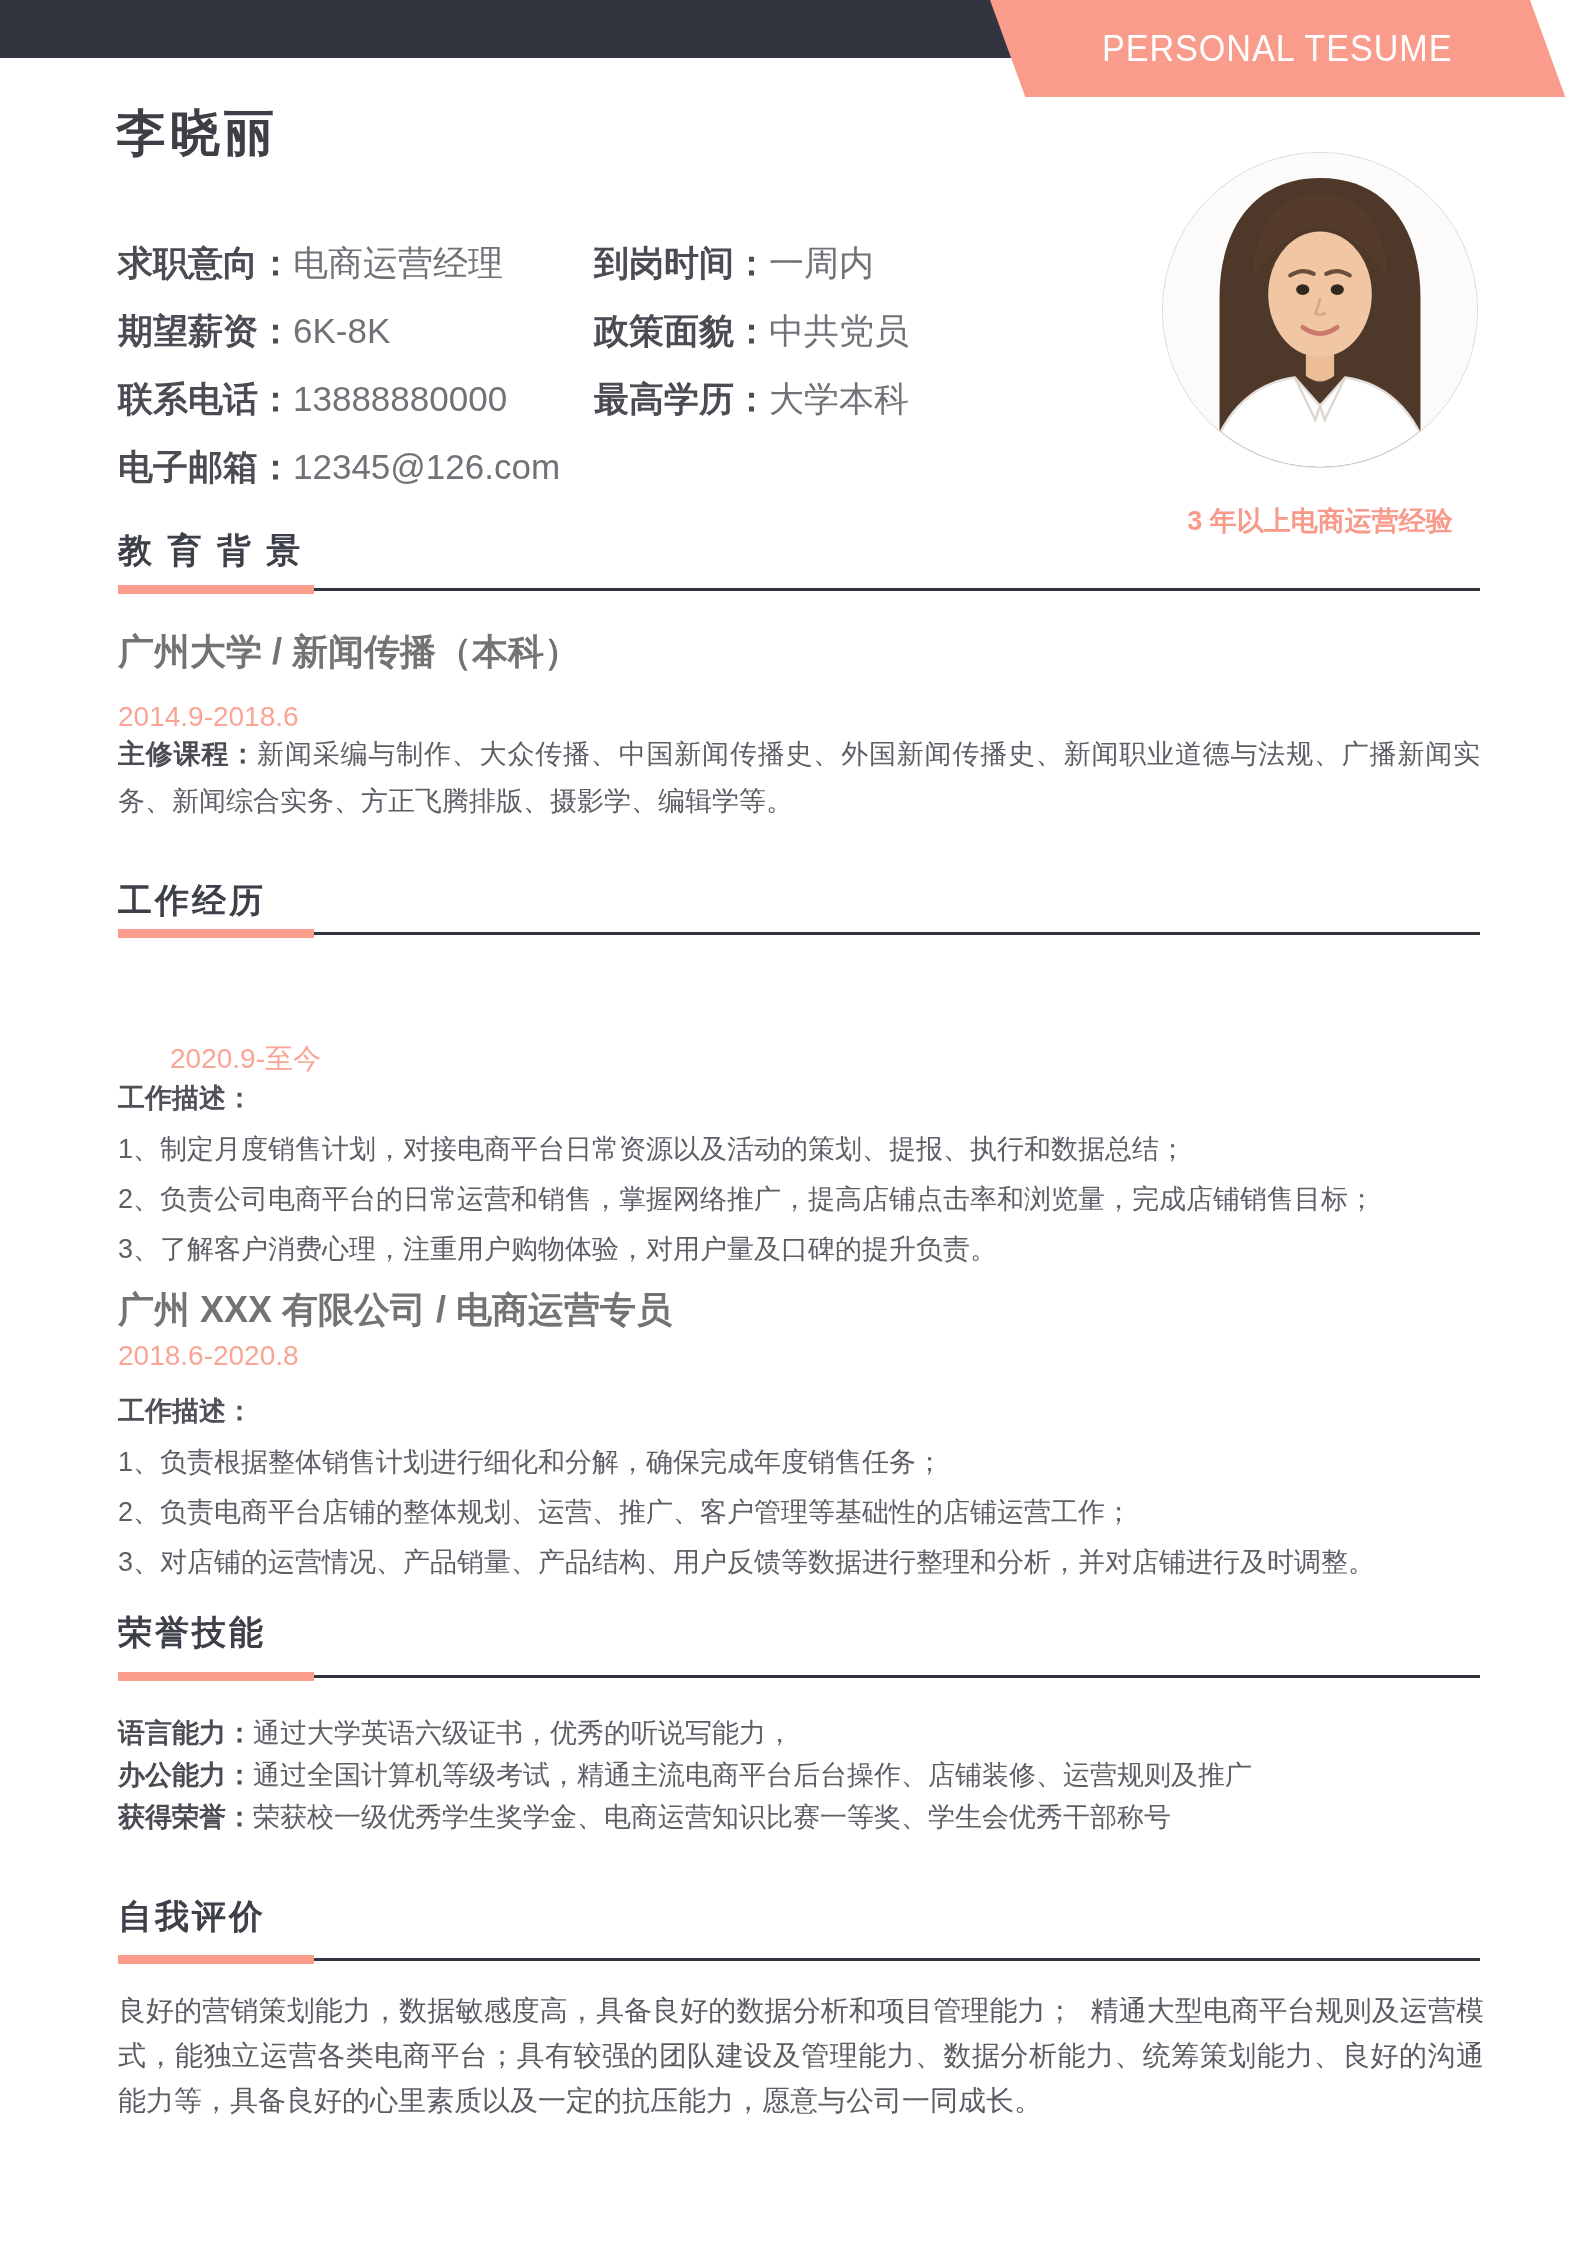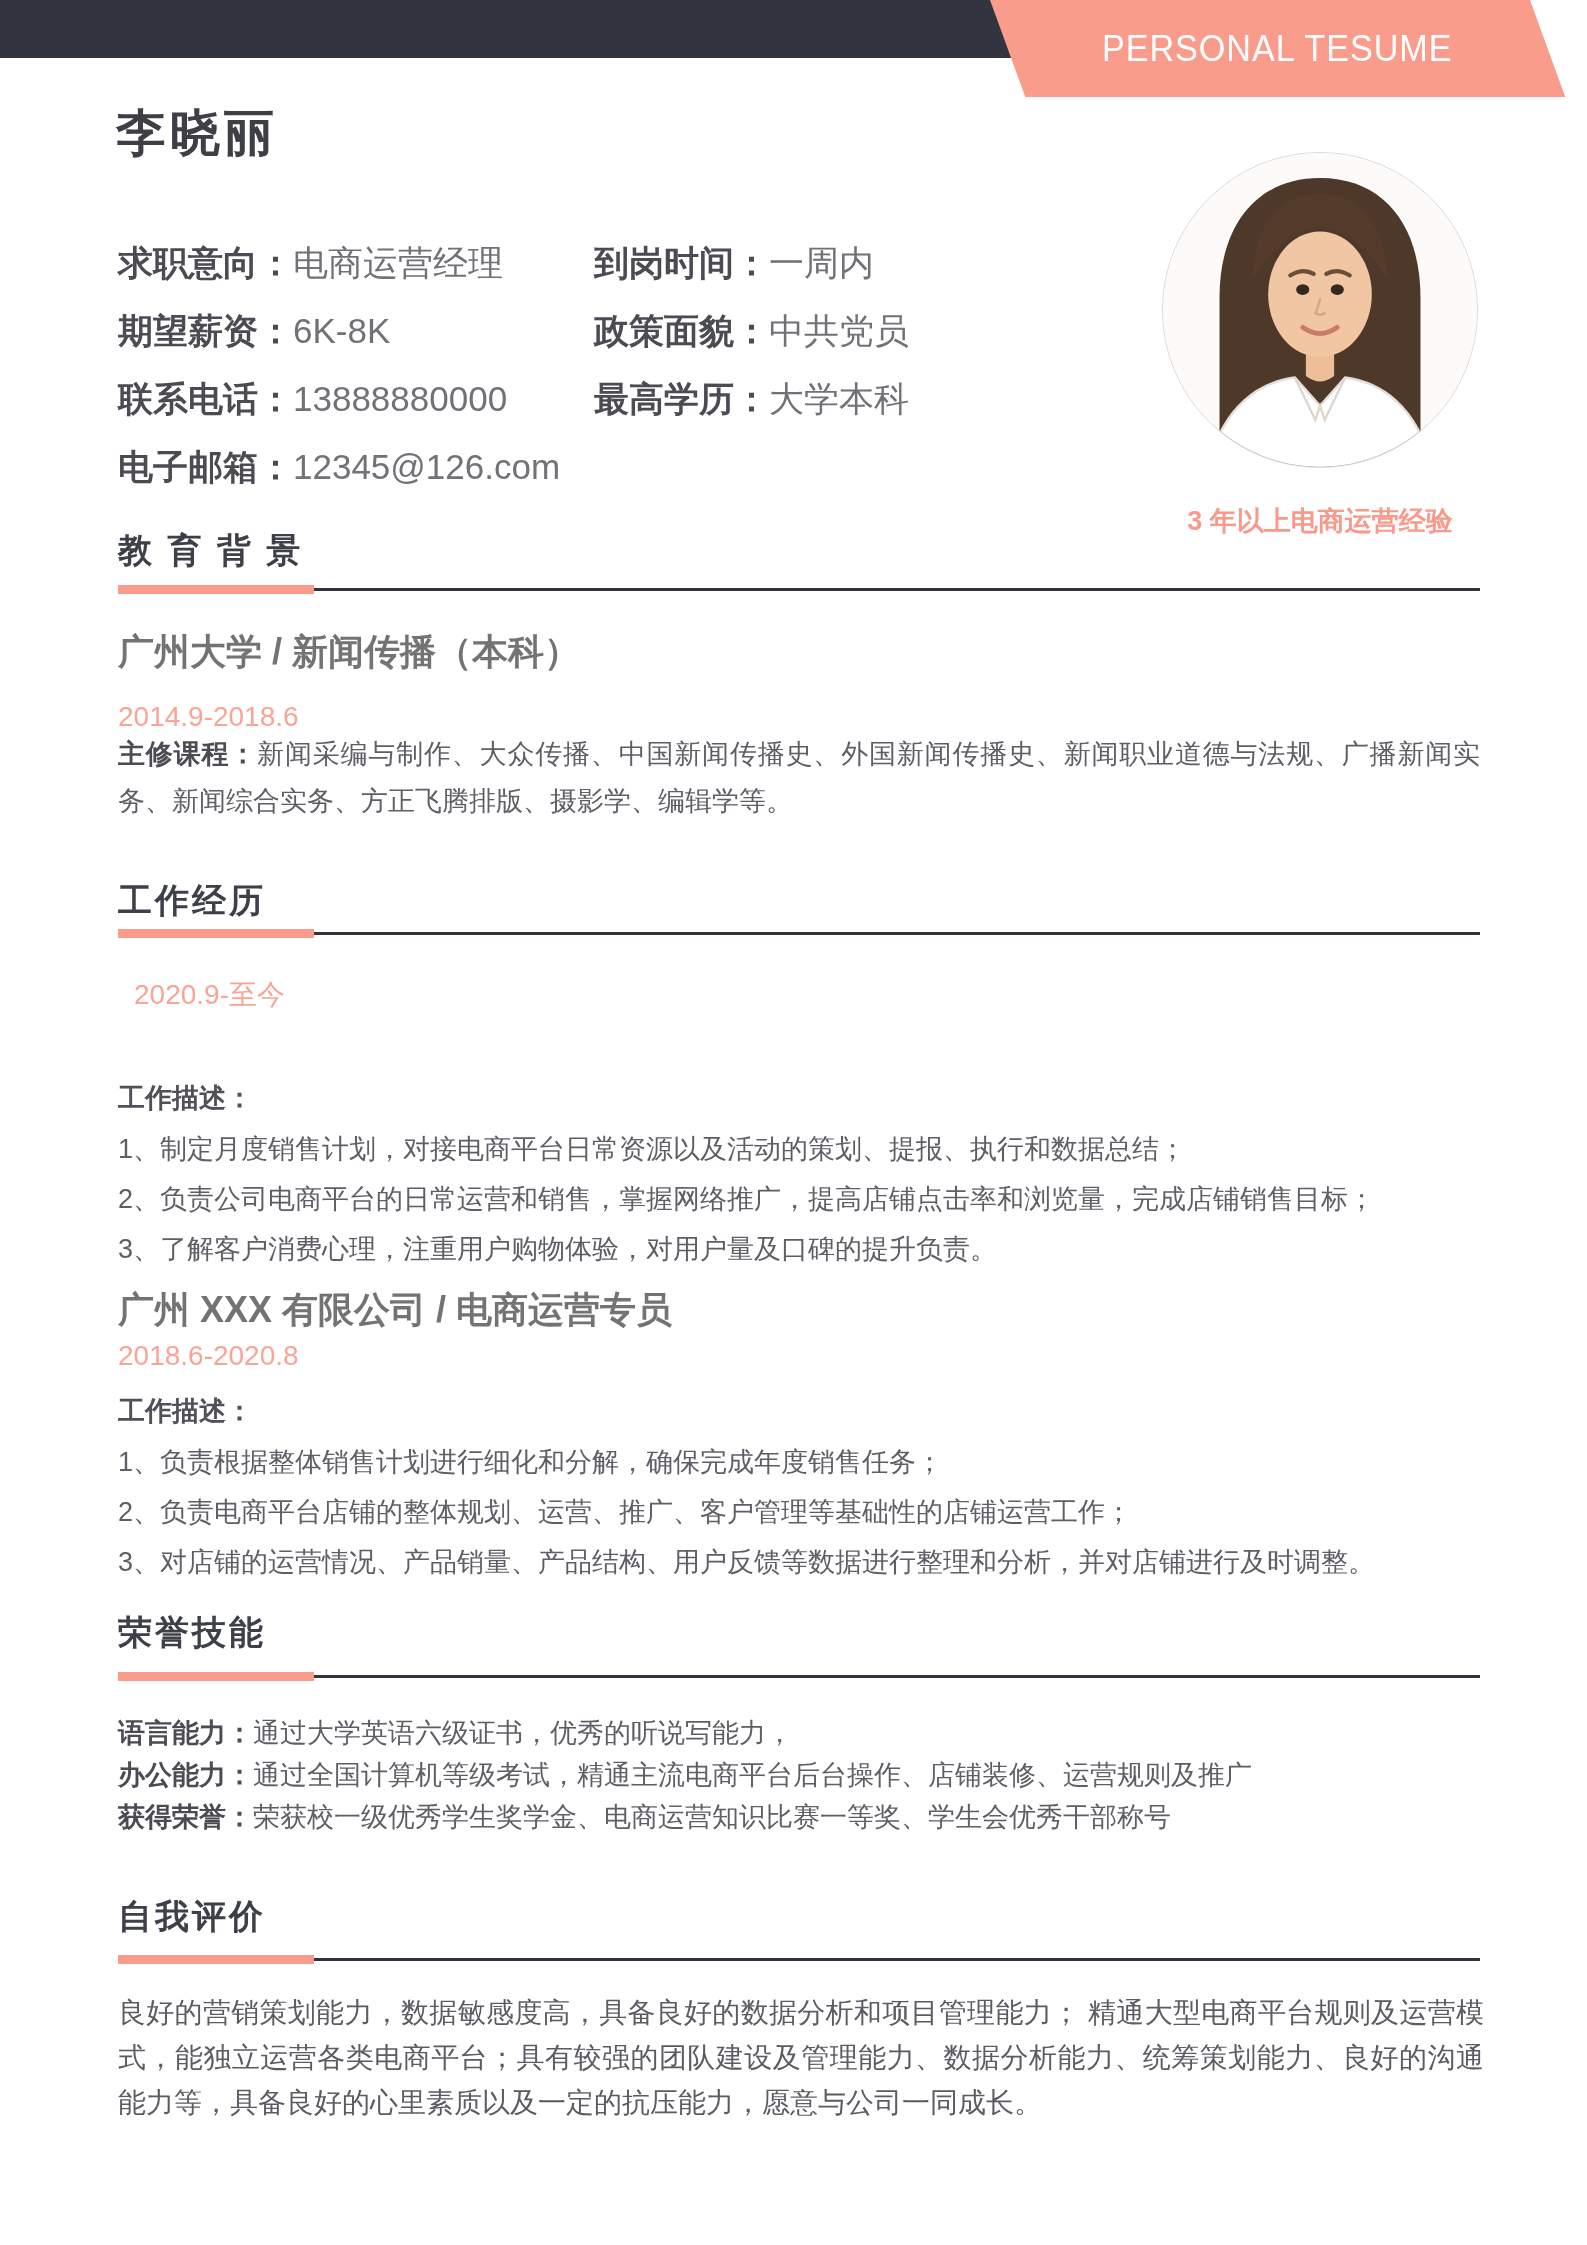--- a/index.html
+++ b/index.html
@@ -91,20 +91,21 @@
   }
   .para .para-label { font-weight: 700; color: #4A4B53; }
   .desc-label { position: absolute; left: 118px; font-size: 27px; font-weight: 600; color: #4F5058; white-space: nowrap; }
   .job-items { position: absolute; left: 118px; width: 1372px; font-size: 27px; line-height: 50px; color: #5E5F66; }
   .honor-rows { position: absolute; left: 118px; width: 1372px; font-size: 27px; line-height: 42px; color: #5E5F66; }
   .honor-rows .hlabel { font-weight: 700; color: #4A4B53; }
   .selfeval {
     position: absolute; left: 118px; top: 1990px;
     width: 1366px; font-size: 28px; line-height: 45px; color: #5B5C63;
     text-align: justify;
+    font-family: Liberation Mono, monospace;
   }
 </style>
 </head>
 <body>
 
 <div class="page">
 
   <div class="topbar"></div>
   <div class="ribbon">
     <div class="ribbon-inner">
@@ -152,21 +153,21 @@
   <div class="line-bold" style="top:628px;">广州大学 / 新闻传播（本科）</div>
   <div class="line-date" style="top:681px;margin-top:20px;">2014.9-2018.6</div>
   <div class="para" style="top:731px;"><span class="para-label">主修课程：</span><span>新闻采编与制作、大众传播、中国新闻传播史、外国新闻传播史、新闻职业道德与法规、广播新闻实务、新闻综合实务、方正飞腾排版、摄影学、编辑学等。</span></div>
 
   <div class="sec-title" style="top:878px;">工作经历</div>
   <div class="sec-rule" style="top:929px;">
     <div class="rule-accent"></div>
     <div class="rule-line"></div>
   </div>
 
-  <div class="line-date indent" style="top:976px;">2020.9-至今</div>
+  <div class="line-date indent" style="top:1040px;margin-left:36px;">2020.9-至今</div>
   <div class="desc-label" style="top:1080px;">工作描述：</div>
   <div class="job-items" style="top:1124px;">
     <div>1、制定月度销售计划，对接电商平台日常资源以及活动的策划、提报、执行和数据总结；</div>
     <div>2、负责公司电商平台的日常运营和销售，掌握网络推广，提高店铺点击率和浏览量，完成店铺销售目标；</div>
     <div>3、了解客户消费心理，注重用户购物体验，对用户量及口碑的提升负责。</div>
   </div>
 
   <div class="line-bold" style="top:1286px;">广州 XXX 有限公司 / 电商运营专员</div>
   <div class="line-date" style="top:1340px;">2018.6-2020.8</div>
   <div class="desc-label" style="top:1393px;">工作描述：</div>

